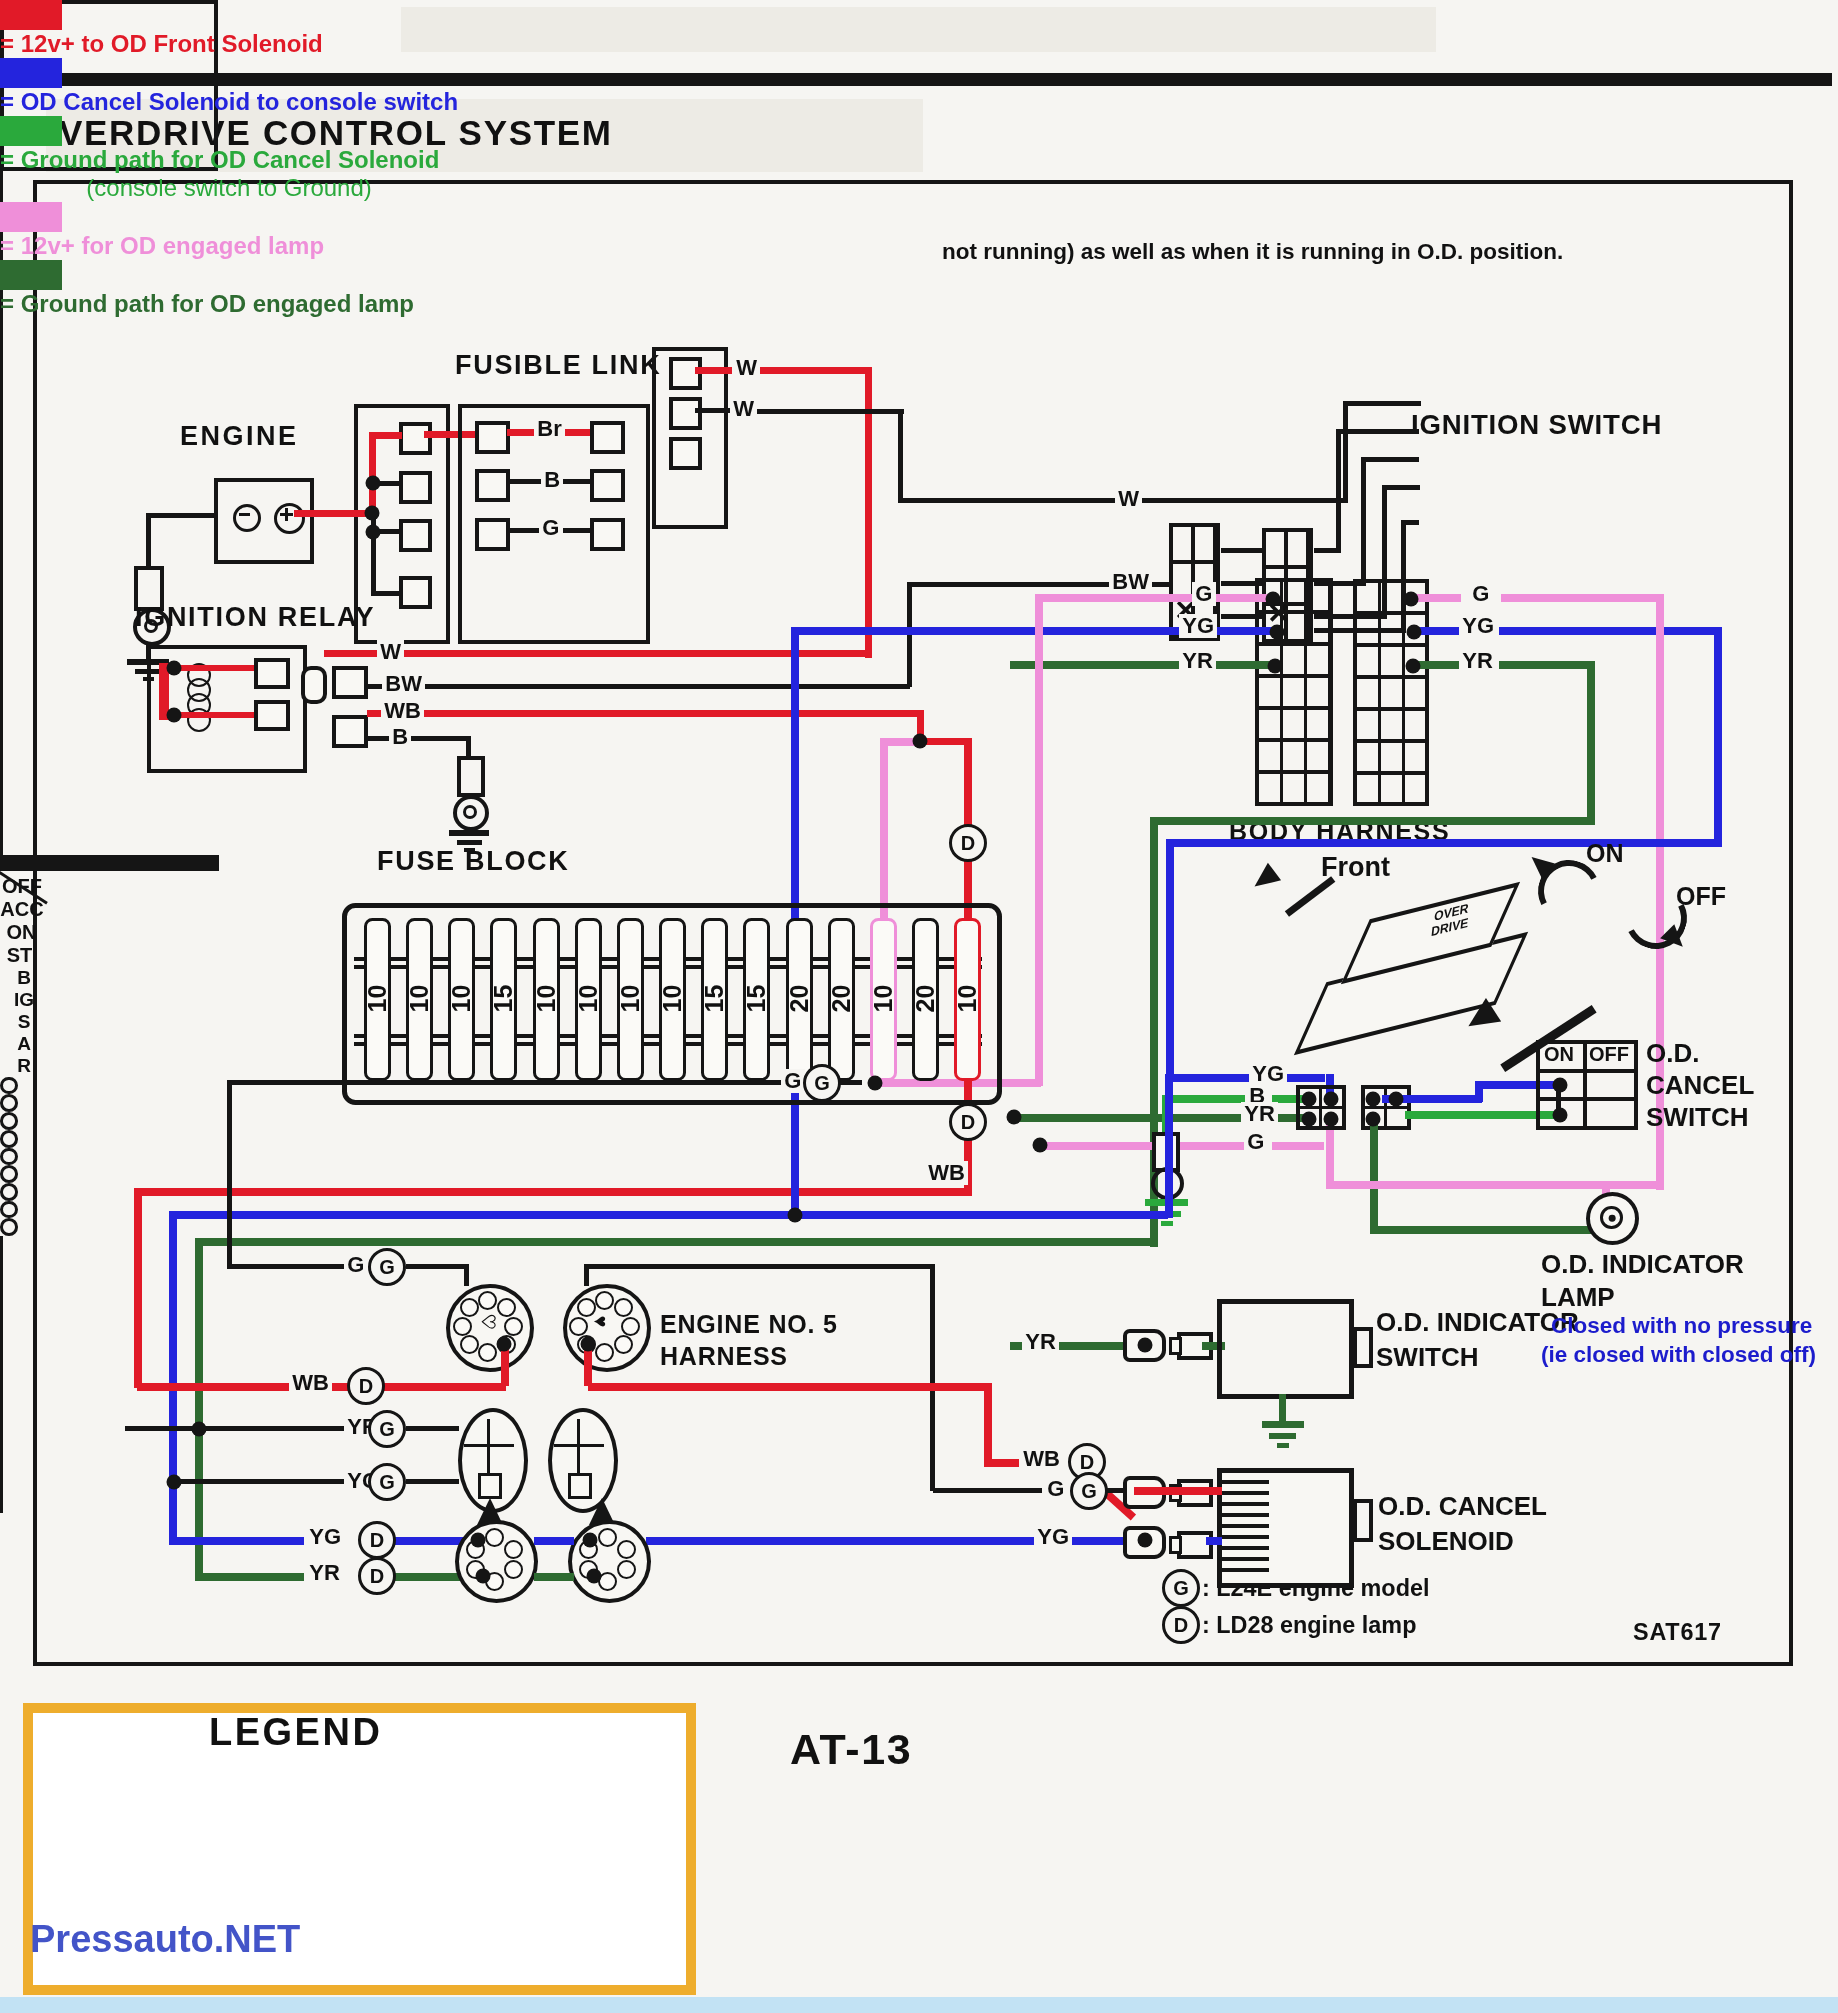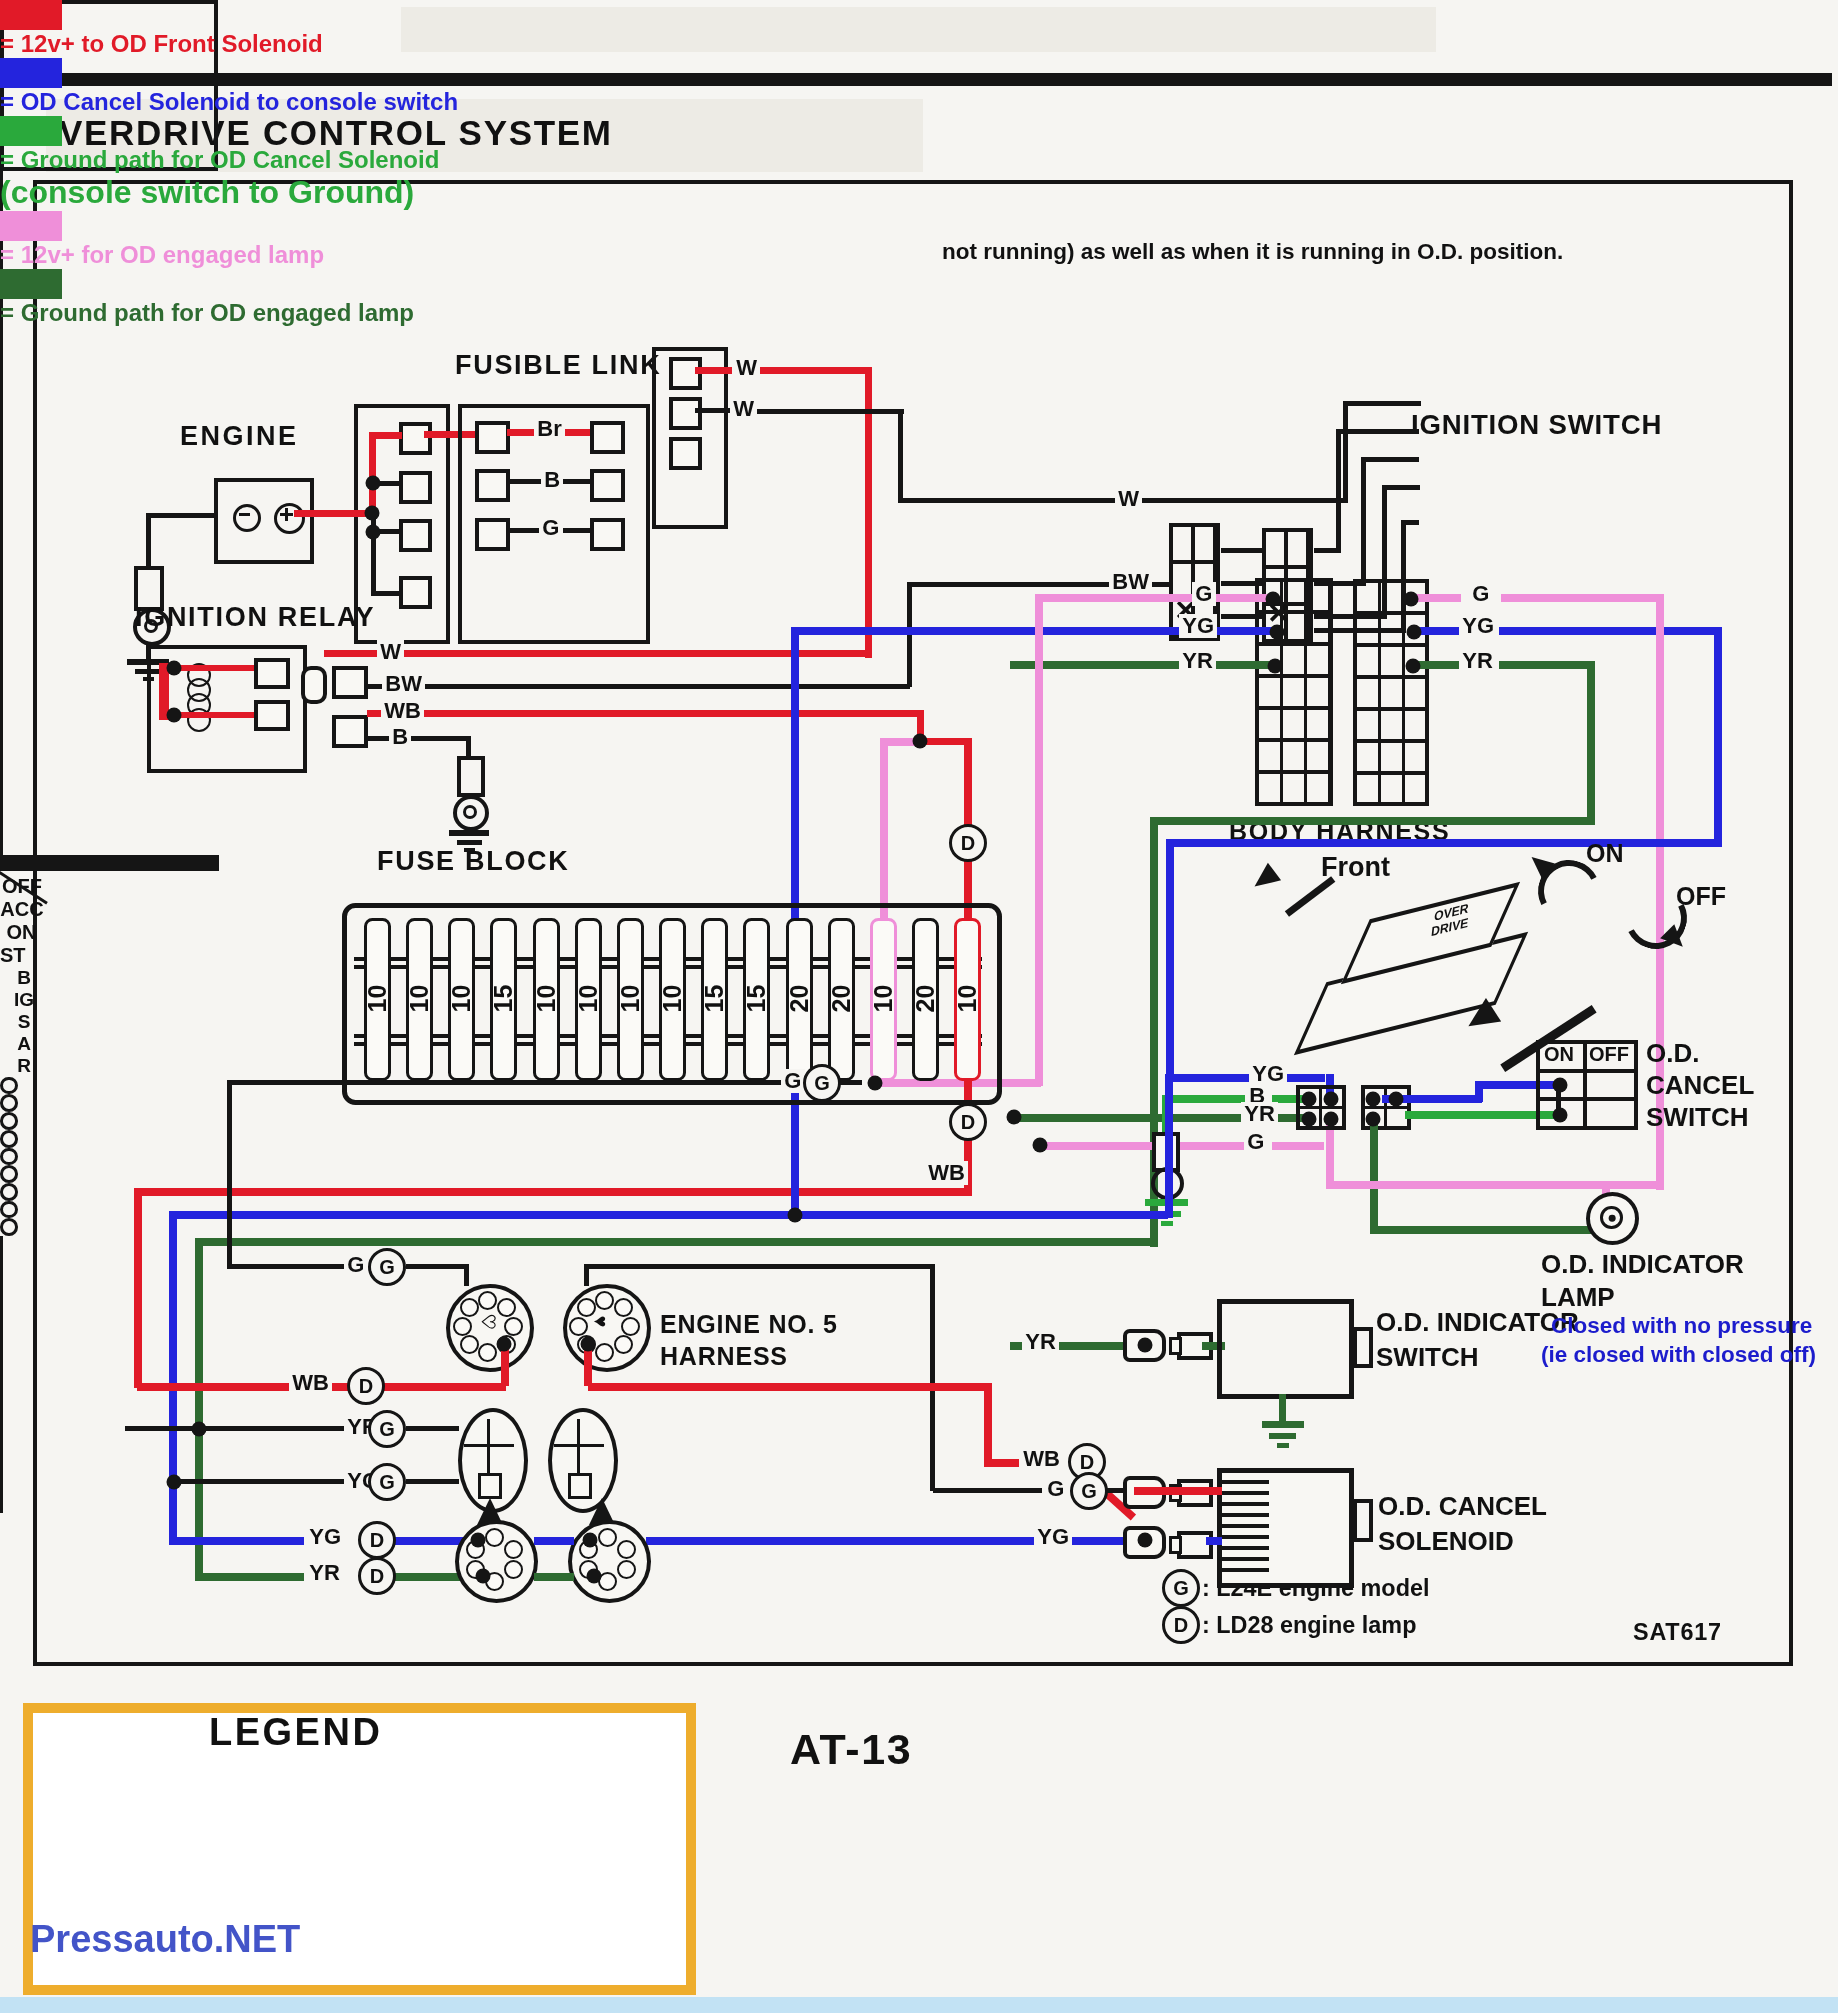--- a/index.html
+++ b/index.html
@@ -175,21 +175,21 @@
       <div style="left: 1599px; top: 357px; width: 3.3px; height: 171px; background: rgb(21, 21, 21);"></div>
       <div style="left: 1419px; top: 389px; width: 219px; height: 3.3px; background: rgb(21, 21, 21);"></div>
       <div style="left: 1419px; top: 417px; width: 219px; height: 3.3px; background: rgb(21, 21, 21);"></div>
       <div style="left: 1419px; top: 445px; width: 219px; height: 3.3px; background: rgb(21, 21, 21);"></div>
       <div style="left: 1419px; top: 473px; width: 219px; height: 3.3px; background: rgb(21, 21, 21);"></div>
       <div style="left: 1419px; top: 501px; width: 219px; height: 3.3px; background: rgb(21, 21, 21);"></div>
       <div style="left: 1421px; top: 361px; width: 57px; height: 3.3px; background: rgb(21, 21, 21); transform: rotate(33deg); transform-origin: 0px 0px;"></div>
       <div style="left: 1467px; top: 362px; width: 44px; text-align: center; font-weight: bold; font-size: 20px;">OFF</div>
       <div style="left: 1511px; top: 362px; width: 44px; text-align: center; font-weight: bold; font-size: 20px;">ACC</div>
       <div style="left: 1555px; top: 362px; width: 43px; text-align: center; font-weight: bold; font-size: 20px;">ON</div>
-      <div style="left: 1599px; top: 362px; width: 39px; text-align: left; font-weight: bold; font-size: 20px;">ST</div>
+      <div style="left: 1599px; top: 362px; width: 39px; text-align: center; font-weight: bold; font-size: 20px;">ST</div>
       <div style="left: 1419px; top: 394px; width: 48px; text-align: center; font-weight: bold; font-size: 19px;">B</div>
       <div style="left: 1419px; top: 422px; width: 48px; text-align: center; font-weight: bold; font-size: 19px;">IG</div>
       <div style="left: 1419px; top: 450px; width: 48px; text-align: center; font-weight: bold; font-size: 19px;">S</div>
       <div style="left: 1419px; top: 478px; width: 48px; text-align: center; font-weight: bold; font-size: 19px;">A</div>
       <div style="left: 1419px; top: 506px; width: 48px; text-align: center; font-weight: bold; font-size: 19px;">R</div>
       <div style="left: 1525px; top: 395px; width: 11.7px; height: 11.7px; border: 3.3px solid rgb(21, 21, 21); border-radius: 50%; background: rgb(246, 245, 242); z-index: 5;"></div>
       <div style="left: 1569px; top: 395px; width: 11.7px; height: 11.7px; border: 3.3px solid rgb(21, 21, 21); border-radius: 50%; background: rgb(246, 245, 242); z-index: 5;"></div>
       <div style="left: 1610px; top: 395px; width: 11.7px; height: 11.7px; border: 3.3px solid rgb(21, 21, 21); border-radius: 50%; background: rgb(246, 245, 242); z-index: 5;"></div>
       <div style="left: 1569px; top: 423px; width: 11.7px; height: 11.7px; border: 3.3px solid rgb(21, 21, 21); border-radius: 50%; background: rgb(246, 245, 242); z-index: 5;"></div>
       <div style="left: 1610px; top: 423px; width: 11.7px; height: 11.7px; border: 3.3px solid rgb(21, 21, 21); border-radius: 50%; background: rgb(246, 245, 242); z-index: 5;"></div>
@@ -578,21 +578,21 @@
 
   <div class="abs" style="left:23.4px;top:1703px;width:653px;height:272px;border:10px solid #eead2d;background:#ffffff;"></div>
   <div class="lbl" style="left:209px;top:1713px;font-size:38px;letter-spacing:2.5px;">LEGEND</div>
   <div id="legend-items" class="abs" style="left:0;top:0;">
       <div style="left: 48px; top: 1758px; width: 62px; height: 30px; background: rgb(225, 26, 40);"></div>
       <div style="left: 125px; top: 1760px; font-weight: bold; font-size: 24px; color: rgb(225, 26, 40); white-space: nowrap;">= 12v+ to OD Front Solenoid</div>
       <div style="left: 48px; top: 1792px; width: 62px; height: 30px; background: rgb(36, 36, 221);"></div>
       <div style="left: 125px; top: 1793px; font-weight: bold; font-size: 24px; color: rgb(36, 36, 221); white-space: nowrap;">= OD Cancel Solenoid to console switch</div>
       <div style="left: 48px; top: 1825px; width: 62px; height: 30px; background: rgb(42, 169, 60);"></div>
       <div style="left: 125px; top: 1827px; font-weight: bold; font-size: 24px; color: rgb(42, 169, 60); white-space: nowrap;">= Ground path for OD Cancel Solenoid</div>
-      <div style="left: 150px; top: 1858px; font-weight: bold; font-size: 32px; color: rgb(42, 169, 60); white-space: nowrap;">(console switch to Ground)</div>
+      <div style="left: 150px; top: 1858px; font-weight: normal; font-size: 24px; color: rgb(42, 169, 60); white-space: nowrap; text-align: center;">(console switch to Ground)</div>
       <div style="left: 48px; top: 1915px; width: 62px; height: 30px; background: rgb(239, 143, 217);"></div>
       <div style="left: 125px; top: 1917px; font-weight: bold; font-size: 24px; color: rgb(239, 143, 217); white-space: nowrap;">= 12v+ for OD engaged lamp</div>
       <div style="left: 48px; top: 1949px; width: 62px; height: 30px; background: rgb(46, 107, 49);"></div>
       <div style="left: 125px; top: 1950px; font-weight: bold; font-size: 24px; color: rgb(46, 107, 49); white-space: nowrap;">= Ground path for OD engaged lamp</div>
     </div>
   <div class="lbl" style="left:30px;top:1920px;font-size:38px;color:#4354c8;z-index:9;">Pressauto.NET</div>
 
   <div class="lbl" style="left:790px;top:1727px;font-size:43px;letter-spacing:1.7px;">AT-13</div>
 
   <div class="abs" style="left:0;top:1997px;width:1838px;height:16.7px;background:#c2e2f4;"></div>

